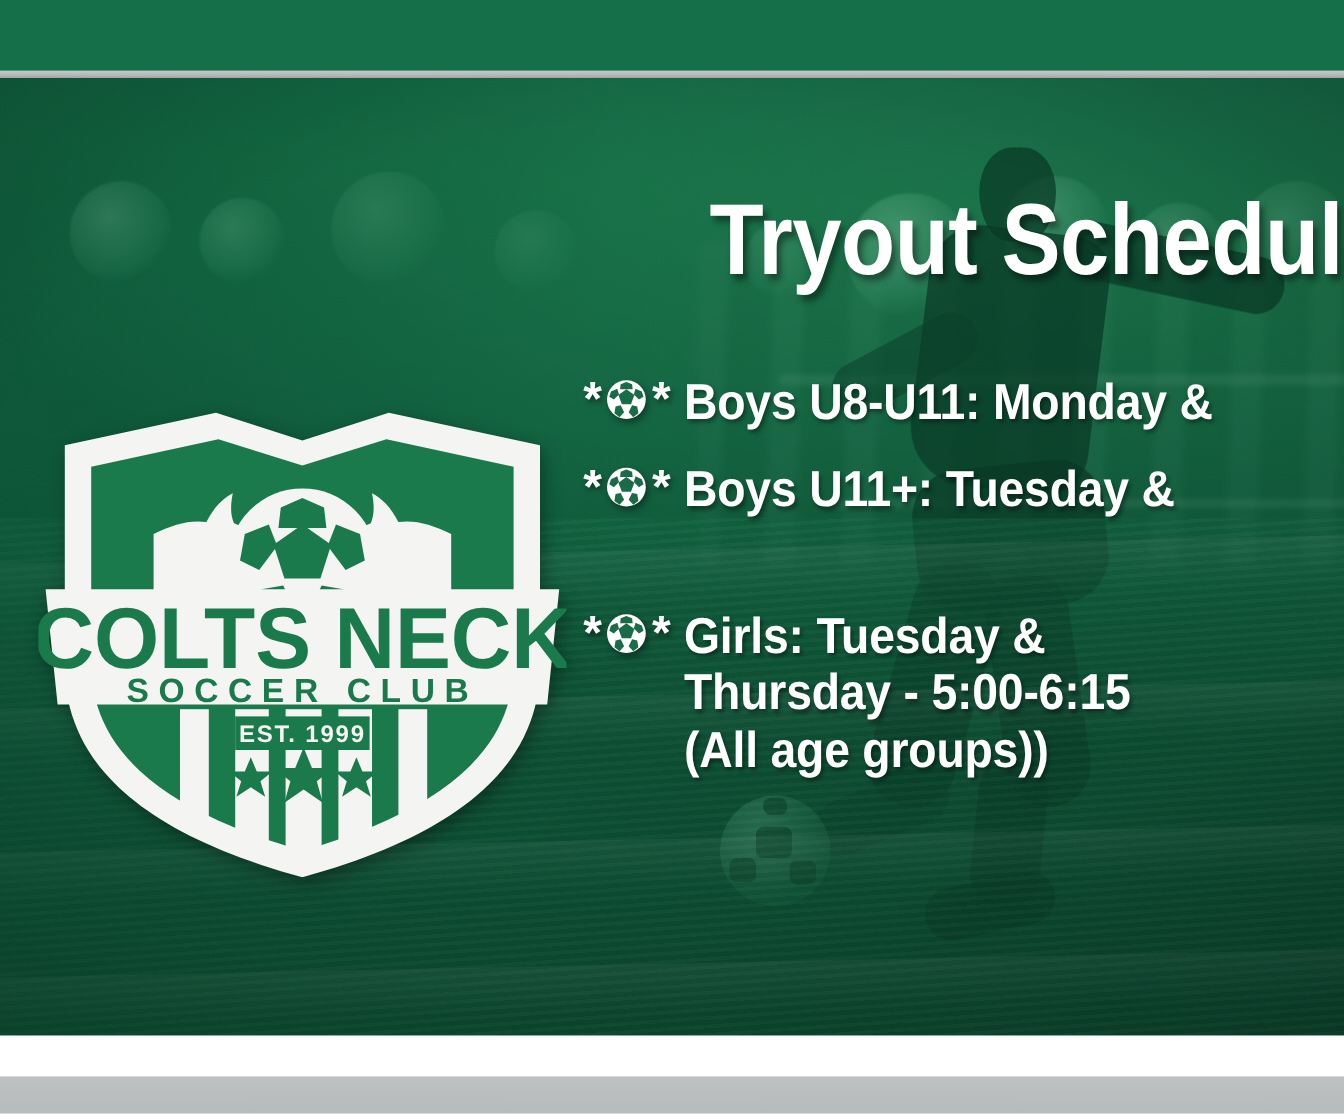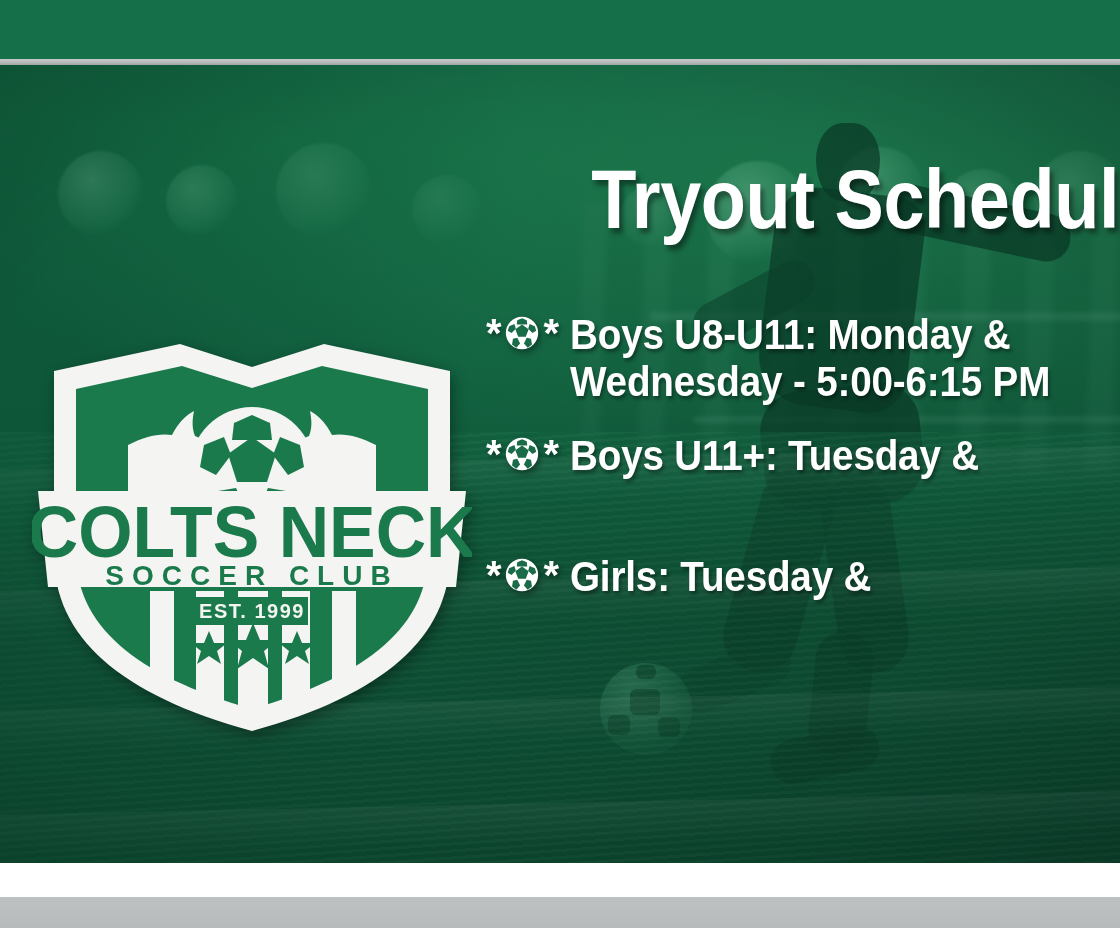--- a/index.html
+++ b/index.html
@@ -220,23 +220,20 @@
                 <polygon points="6.5,13 12,10.5 13.5,15.5 9,20 5,17.5"></polygon>
                 <polygon points="33.5,13 28,10.5 26.5,15.5 31,20 35,17.5"></polygon>
                 <polygon points="10.5,26 15,25 18,31 14,35.5 9.5,32"></polygon>
                 <polygon points="29.5,26 25,25 22,31 26,35.5 30.5,32"></polygon>
               </g>
             </svg>
             <span class="ast">*</span>
           </span>
           <span class="sched-text">Boys U8-U11: Monday &amp;</span>
         </div>
-        <div class="sched-line cont">
-          <span class="sched-text">Wednesday - 5:00-6:15 PM</span>
-        </div>
       </div>
 
       <div class="sched-item" style="margin-top:26px;">
         <div class="sched-line">
           <span class="marker">
             <span class="ast">*</span>
             <svg viewBox="0 0 40 40">
               <circle cx="20" cy="20" r="17" fill="#ffffff"></circle>
               <g fill="#1a6b48">
                 <polygon points="20,11 27,16 24,24 16,24 13,16"></polygon>
@@ -265,20 +262,26 @@
                 <polygon points="6.5,13 12,10.5 13.5,15.5 9,20 5,17.5"></polygon>
                 <polygon points="33.5,13 28,10.5 26.5,15.5 31,20 35,17.5"></polygon>
                 <polygon points="10.5,26 15,25 18,31 14,35.5 9.5,32"></polygon>
                 <polygon points="29.5,26 25,25 22,31 26,35.5 30.5,32"></polygon>
               </g>
             </svg>
             <span class="ast">*</span>
           </span>
           <span class="sched-text">Girls: Tuesday &amp;</span>
         </div>
+        <div class="sched-line cont">
+          <span class="sched-text">Thursday - 5:00-6:15</span>
+        </div>
+        <div class="sched-line cont">
+          <span class="sched-text">(All age groups))</span>
+        </div>
       </div>
 
     </div>
   </div>
 
   <div class="white-band"></div>
   <div class="gray-band"></div>
 
 </div>
 

